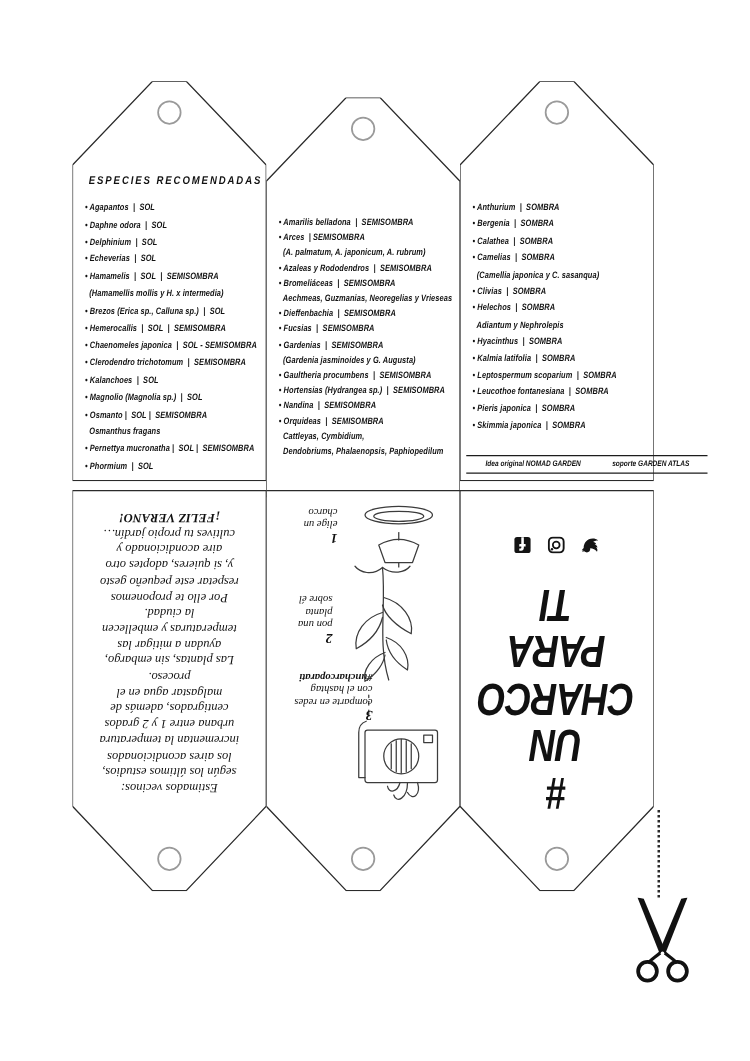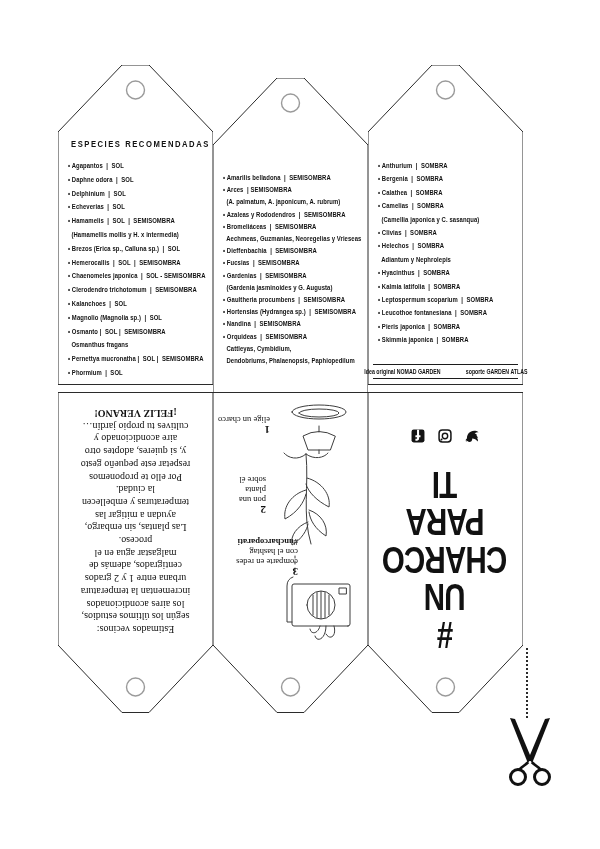--- a/index.html
+++ b/index.html
@@ -1,17 +1,17 @@
 <!DOCTYPE html>
 <html><head>
 <meta charset="utf-8">
 <style>
   html,body{margin:0;padding:0;background:#e9e9e9;}
   .page{position:relative;width:600px;height:849px;background:#ffffff;margin:0 auto;
-        font-family:"Liberation Sans",sans-serif;color:#111;overflow:hidden;}
+        font-family:"Liberation Sans",sans-serif;color:#111;overflow:hidden;font-style:italic;}
   .tag{position:absolute;width:155px;}
   .tag .outline{position:absolute;left:0;top:0;}
   
   .heading{position:absolute;left:13px;top:74px;font-weight:bold;font-size:9px;
            letter-spacing:1.8px;transform:scaleX(.85);transform-origin:0 50%;white-space:pre;}
   .list{position:absolute;left:10px;top:94px;right:2px;}
   .row{font-weight:bold;font-size:7.4px;white-space:pre;transform:scaleX(.8);
        transform-origin:0 50%;letter-spacing:.1px;}
   .lh-a .row{line-height:13.8px;}
   .lh-b .row{line-height:12.2px;}
@@ -92,21 +92,21 @@
         <div class="row">  (Gardenia jasminoides y G. Augusta)</div>
         <div class="row">• Gaultheria procumbens  |  SEMISOMBRA</div>
         <div class="row">• Hortensias (Hydrangea sp.)  |  SEMISOMBRA</div>
         <div class="row">• Nandina  |  SEMISOMBRA</div>
         <div class="row">• Orquideas  |  SEMISOMBRA</div>
         <div class="row">  Cattleyas, Cymbidium,</div>
         <div class="row">  Dendobriums, Phalaenopsis, Paphiopedilum</div>
       </div>
   </div>
 
-  <div class="tag" style="left:368px;top:65px;height:320px;">
+  <div class="tag" style="left:368px;top:65px;height:320px;padding-left:48px;">
     <svg class="outline" width="155" height="320" viewBox="0 0 155 320">
       <polygon points="0,67 64,0 91,0 155,67 155,319.5 0,319.5" fill="#fff" stroke="#2b2b2b" stroke-width="1"></polygon>
       <circle cx="77.5" cy="25" r="9" fill="#fff" stroke="#9a9a9a" stroke-width="1.4"></circle>
     </svg>
     <div class="list lh-c">
 
     <div class="row">• Anthurium  |  SOMBRA</div>
         <div class="row">• Bergenia  |  SOMBRA</div>
         <div class="row">• Calathea  |  SOMBRA</div>
         <div class="row">• Camelias  |  SOMBRA</div>

